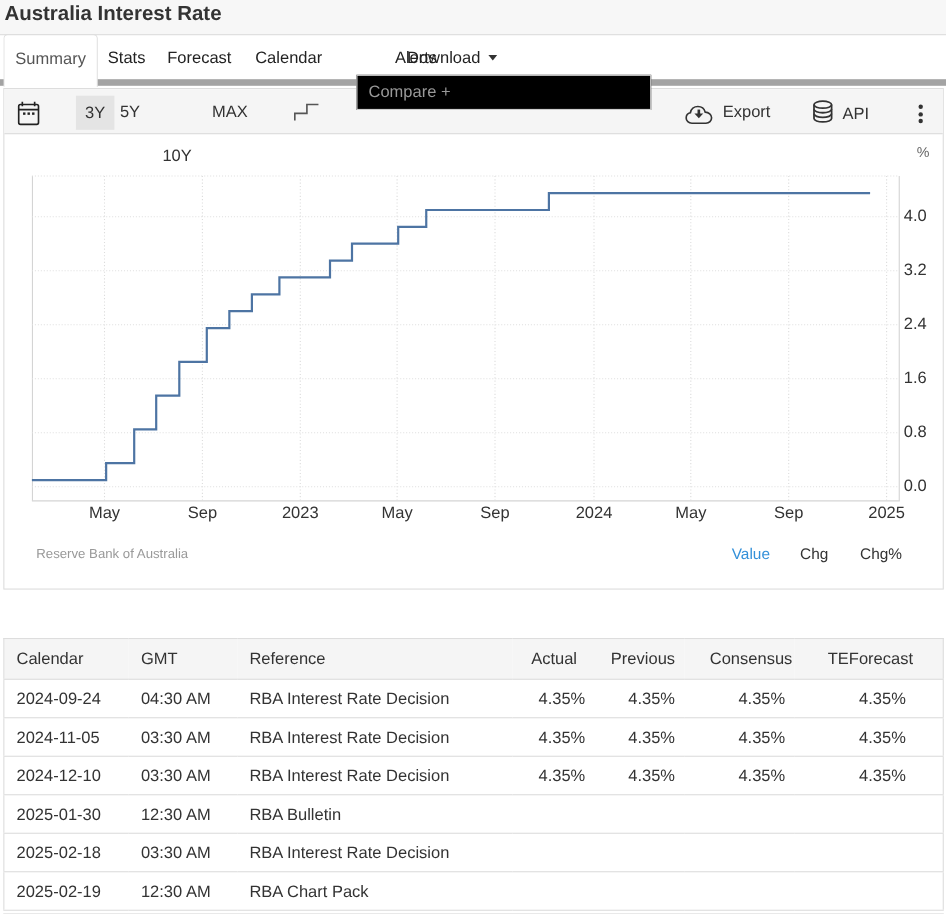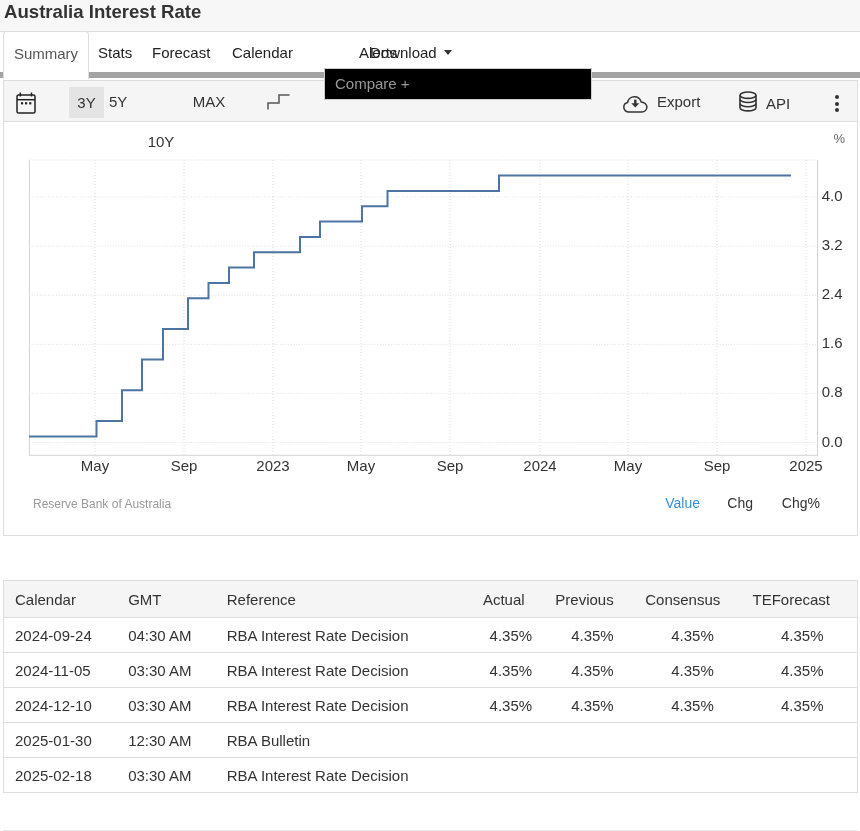--- a/index.html
+++ b/index.html
@@ -214,16 +214,25 @@
     </tr>
     <tr>
       <td style="padding-left:11px">2025-02-18</td>
           <td style="padding-left:11px">03:30 AM</td>
       <td style="padding-left:11px">RBA Interest Rate Decision</td>
           <td></td>
           <td></td>
           <td></td>
           <td></td>
     </tr>
+    <tr>
+      <td style="padding-left:11px">2025-02-19</td>
+          <td style="padding-left:11px">12:30 AM</td>
+      <td style="padding-left:11px">RBA Chart Pack</td>
+          <td></td>
+          <td></td>
+          <td></td>
+          <td></td>
+    </tr>
   </tbody>
 </table>
 </div>
 <div id="stub"></div>
 
 </body></html>

